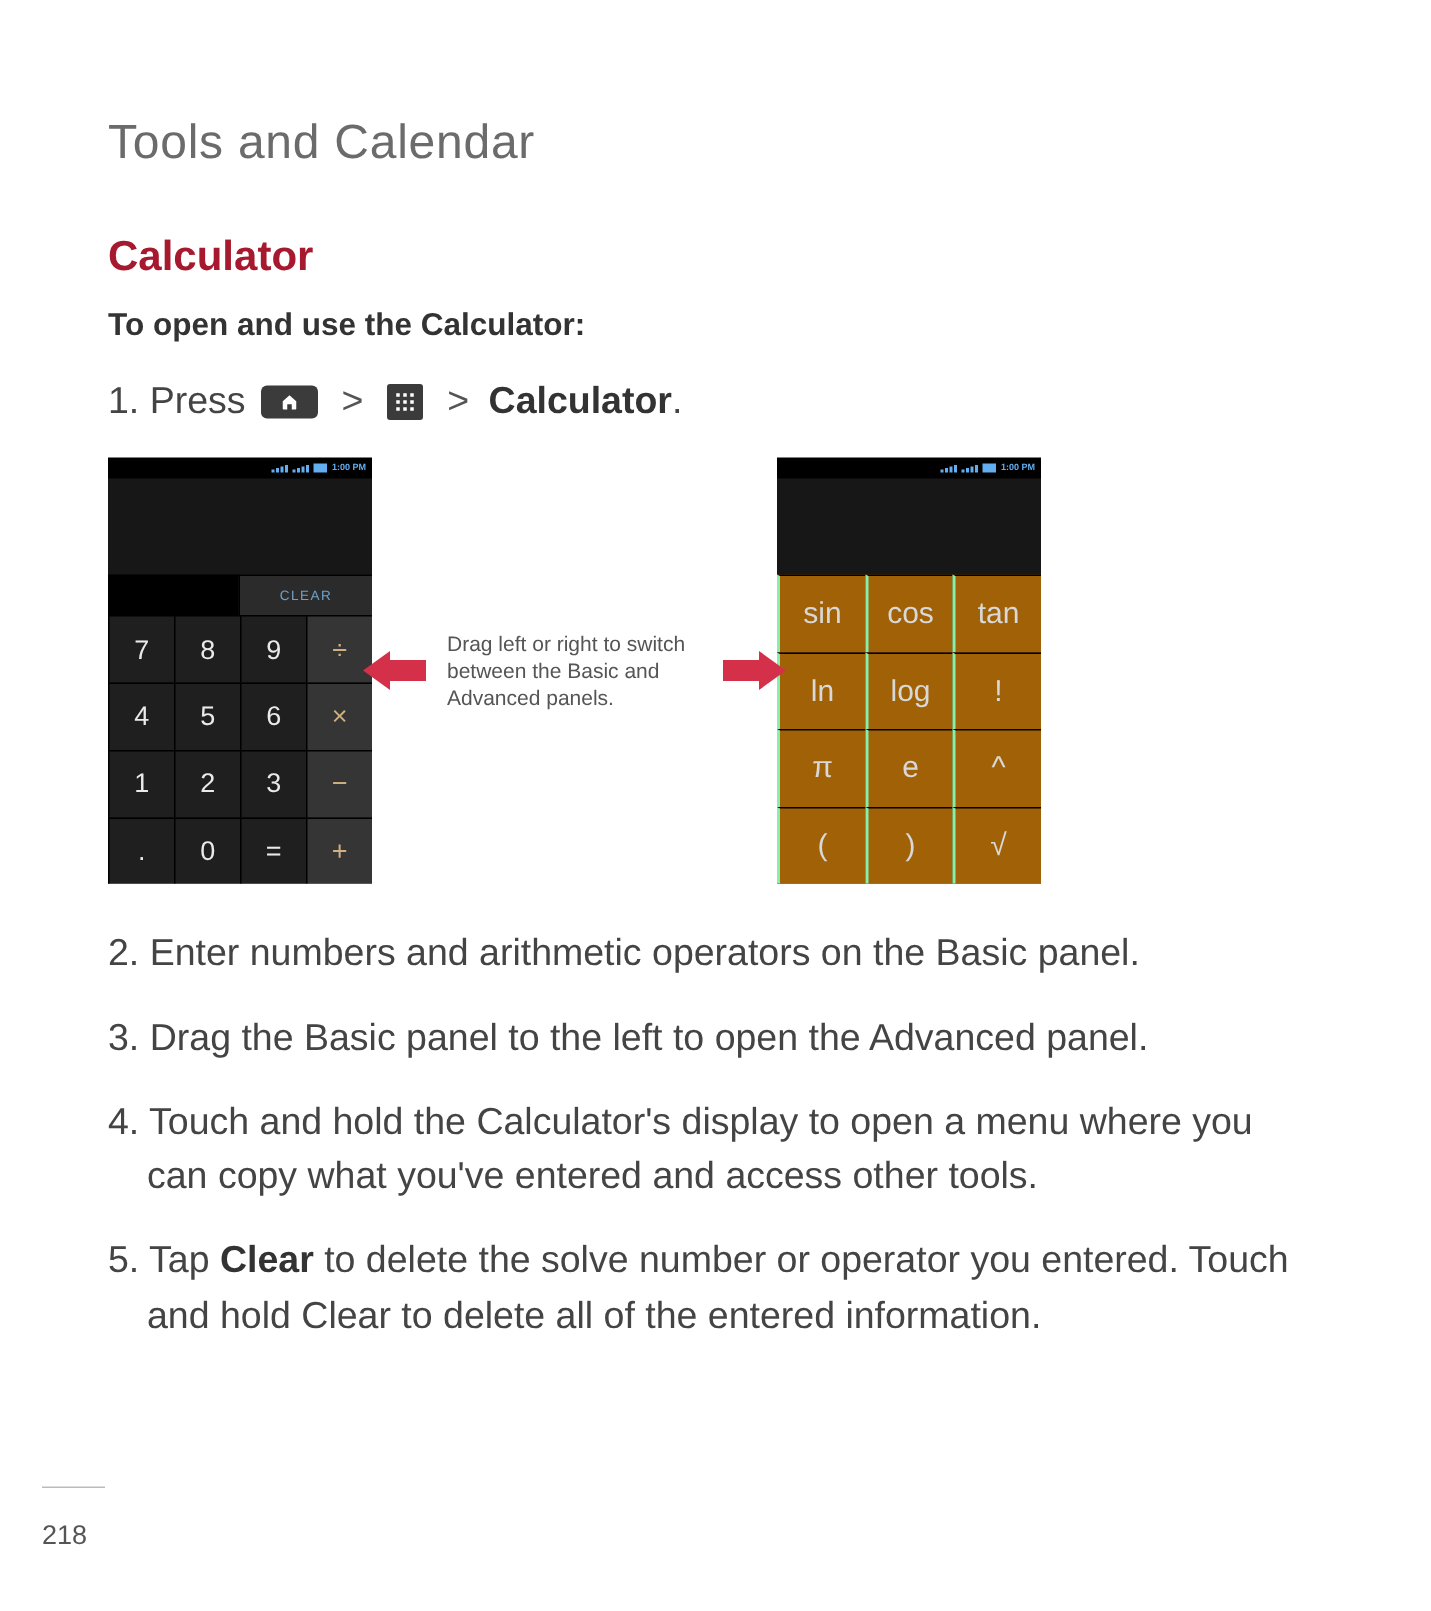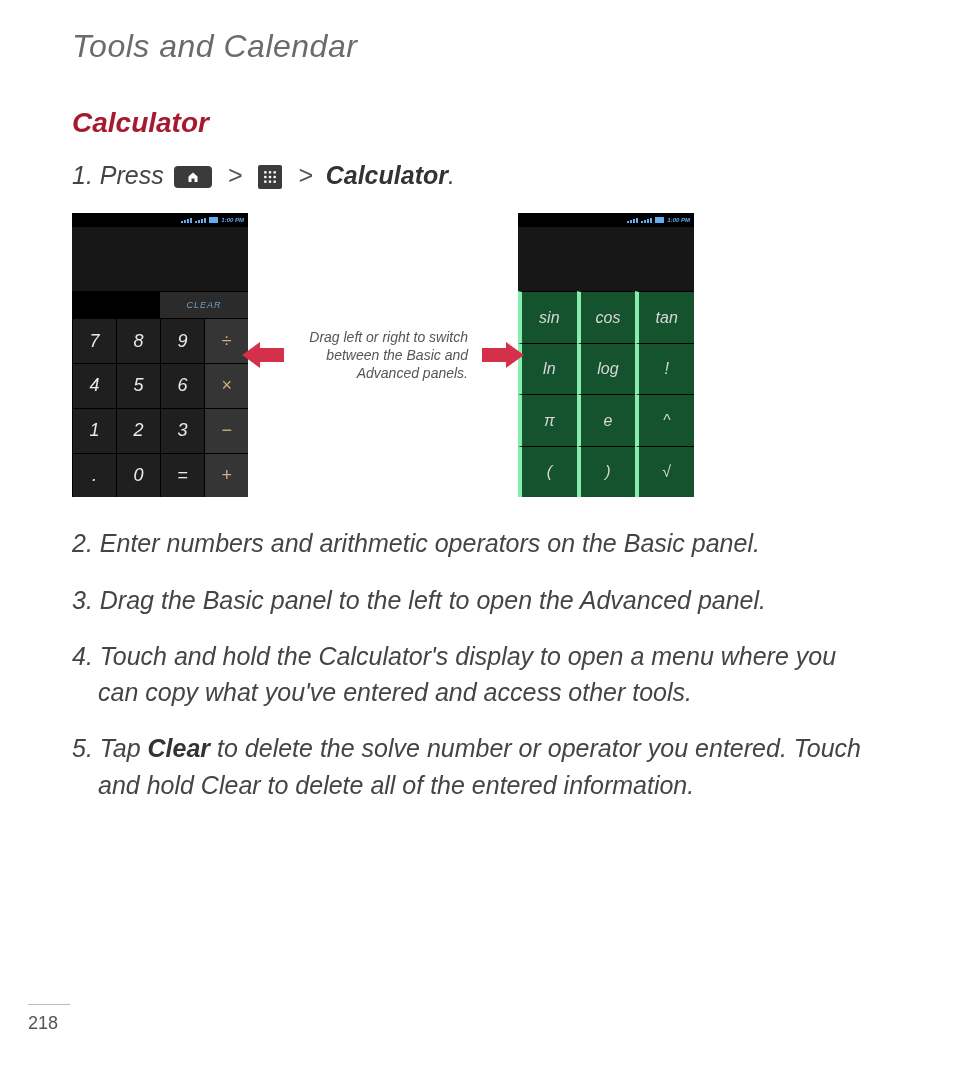--- a/index.html
+++ b/index.html
@@ -3,22 +3,21 @@
 <meta charset="utf-8">
 <style>
   html,body{margin:0;padding:0;background:#fff;}
   body{
     width:954px;height:1074px;
     font-family:"Helvetica Neue",Arial,sans-serif;
     color:#3a3a3a;
     position:relative;
   }
   .page{
-    padding:28px 72px 0 72px;
-    font-style:italic;
+    padding:76px 72px 0 72px;
   }
   .chapter{
     font-size:32px;
     font-weight:300;
     color:#6b6b6b;
     margin:0 0 42px 0;
     letter-spacing:.5px;
   }
   .section{
     font-size:28px;
@@ -97,64 +96,65 @@
   .keypad{display:grid;grid-template-columns:repeat(4,1fr);flex:1;}
   .keypad .k{
     display:flex;align-items:center;justify-content:center;
     background:#1f1f1f;color:#eaeaea;font-size:18px;
     border-top:1px solid #000;border-left:1px solid #000;
   }
   .keypad .op{background:#353535;color:#d0b080;font-size:18px;}
   .adv{display:grid;grid-template-columns:repeat(3,1fr);flex:1;}
   .adv .k{
     display:flex;align-items:center;justify-content:center;
-    background:#14532d;color:#d8d8d8;font-size:16px;
-    border-top:1px solid #000;border-left:4px solid #86efac;
+    background:#a16207;color:#d8d8d8;font-size:20px;
+    border-top:1px solid #000;border-left:2px solid #86efac;
   }
   .adv-disp{flex:0 0 64px;background:#171717;}
   .arrow{
     width:42px;height:26px;position:relative;flex:0 0 auto;
   }
   .arrow.left{margin:0 8px 0 -6px;}
   .arrow.right{margin:0 -6px 0 8px;}
   .arrow .shaft{
     position:absolute;top:6px;width:24px;height:14px;background:#d5304a;
   }
   .arrow.left .shaft{right:0;}
   .arrow.right .shaft{left:0;}
   .arrow .head{
     position:absolute;top:0;width:0;height:0;
     border-top:13px solid transparent;border-bottom:13px solid transparent;
   }
   .arrow.left .head{left:0;border-right:18px solid #d5304a;}
   .arrow.right .head{right:0;border-left:18px solid #d5304a;}
   .hint{
-    font-size:14px;color:#555;line-height:1.3;text-align:right;
+    font-size:14px;color:#555;line-height:1.3;text-align:left;
     width:170px;margin:0 6px;
   }
   .pagenum{
     position:absolute;left:28px;bottom:40px;
     font-size:18px;color:#555;
     border-top:1px solid #bbb;
-    padding-top:8px;
+    padding-top:21px;
     width:42px;
   }
   
   .home-glyph{width:12px;height:12px;}
   .grid-glyph{width:14px;height:14px;}
 </style>
 </head>
 <body>
 
 <div class="page">
   <h1 class="chapter">Tools and Calendar</h1>
 
   <h2 class="section">Calculator</h2>
 
 
+  <p class="sub">To open and use the Calculator:</p>
 
   <ol class="steps">
     <li>
       <span>Press </span>
       <span class="icon-btn">
         <svg class="home-glyph" viewBox="0 0 24 24">
             <path d="M3 11l9-8 9 8v10a1 1 0 0 1-1 1h-5v-7h-6v7H4a1 1 0 0 1-1-1z" fill="#fff"></path>
           </svg>
       </span>
       <span class="gt">&gt;</span>

